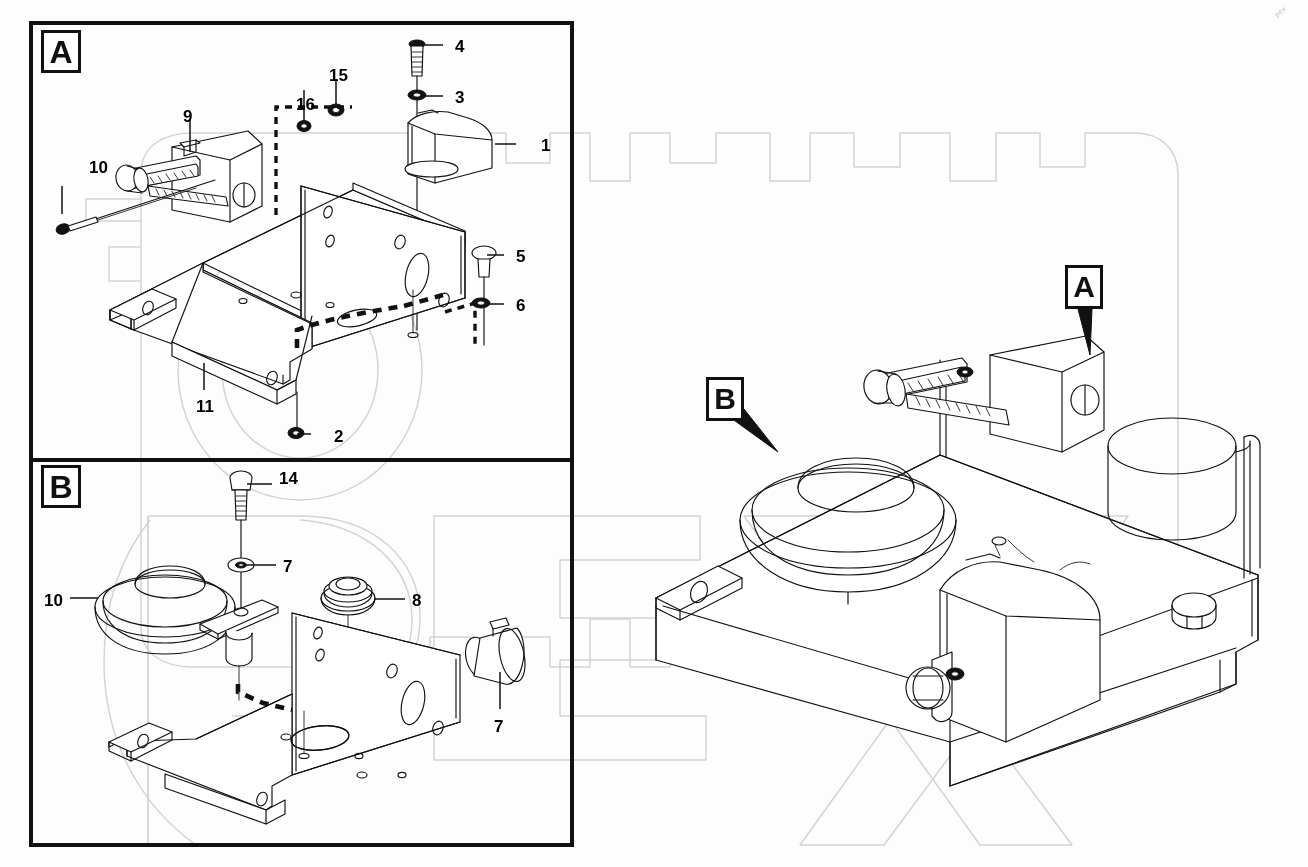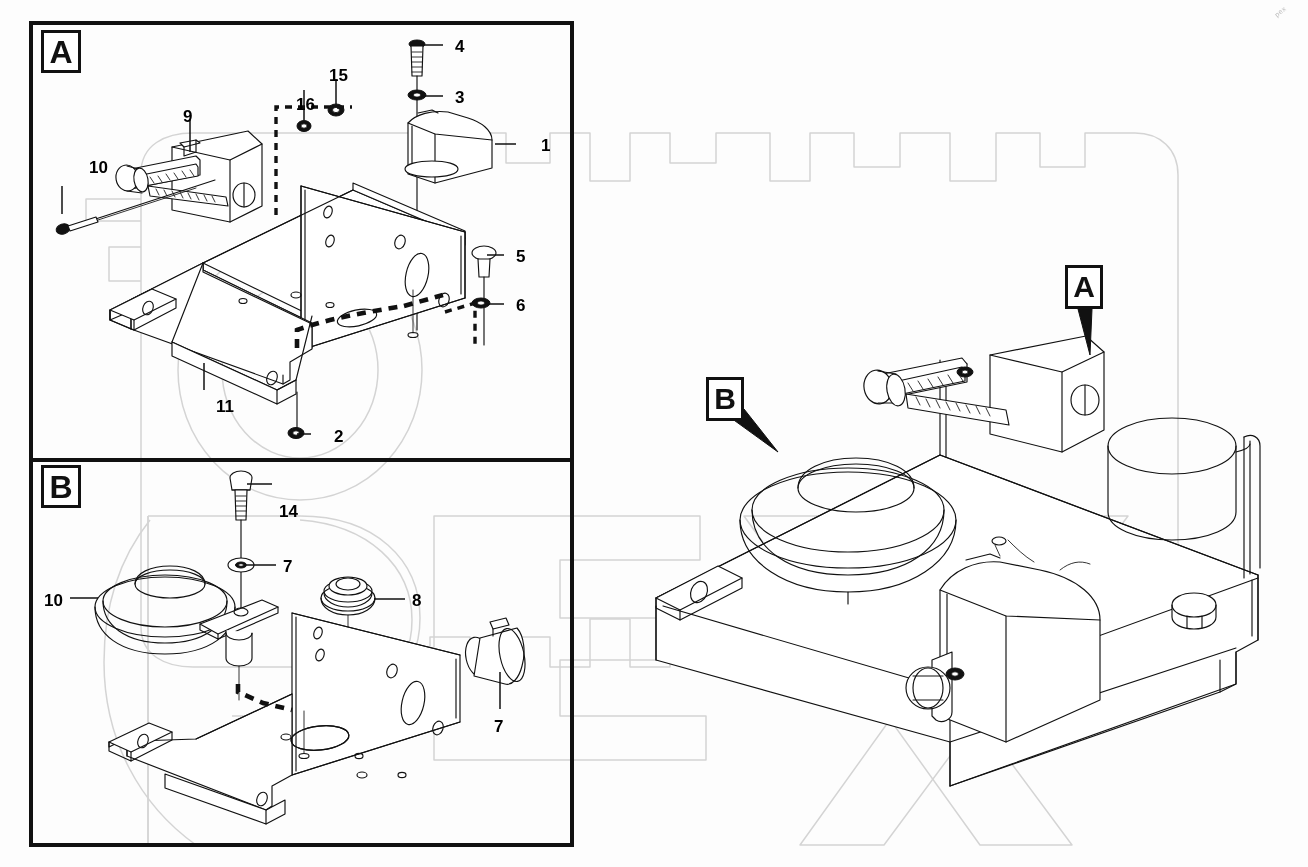--- a/index.html
+++ b/index.html
@@ -525,23 +525,23 @@
       <div class="num" style="left: 541px; top: 137px;">1</div>
       <div class="num" style="left: 334px; top: 428px;">2</div>
       <div class="num" style="left: 455px; top: 89px;">3</div>
       <div class="num" style="left: 455px; top: 38px;">4</div>
       <div class="num" style="left: 516px; top: 248px;">5</div>
       <div class="num" style="left: 516px; top: 297px;">6</div>
       <div class="num" style="left: 494px; top: 718px;">7</div>
       <div class="num" style="left: 412px; top: 592px;">8</div>
       <div class="num" style="left: 183px; top: 108px;">9</div>
       <div class="num" style="left: 52px; top: 159px; margin-left: 37px;">10</div>
-      <div class="num" style="left: 196px; top: 398px; margin-left: 20px;">11</div>
+      <div class="num" style="left: 196px; top: 398px;">11</div>
       <div class="num" style="left: 44px; top: 592px;">10</div>
       <div class="num" style="left: 283px; top: 558px;">7</div>
-      <div class="num" style="left: 279px; top: 503px;">14</div>
+      <div class="num" style="left: 279px; top: 470px;">14</div>
       <div class="num" style="left: 329px; top: 67px;">15</div>
       <div class="num" style="left: 296px; top: 96px;">16</div>
     </div>
 
     <div class="corner-mark" style="left:1274px; top:8px;">pex</div>
 
 </div>
 
 </body></html>

